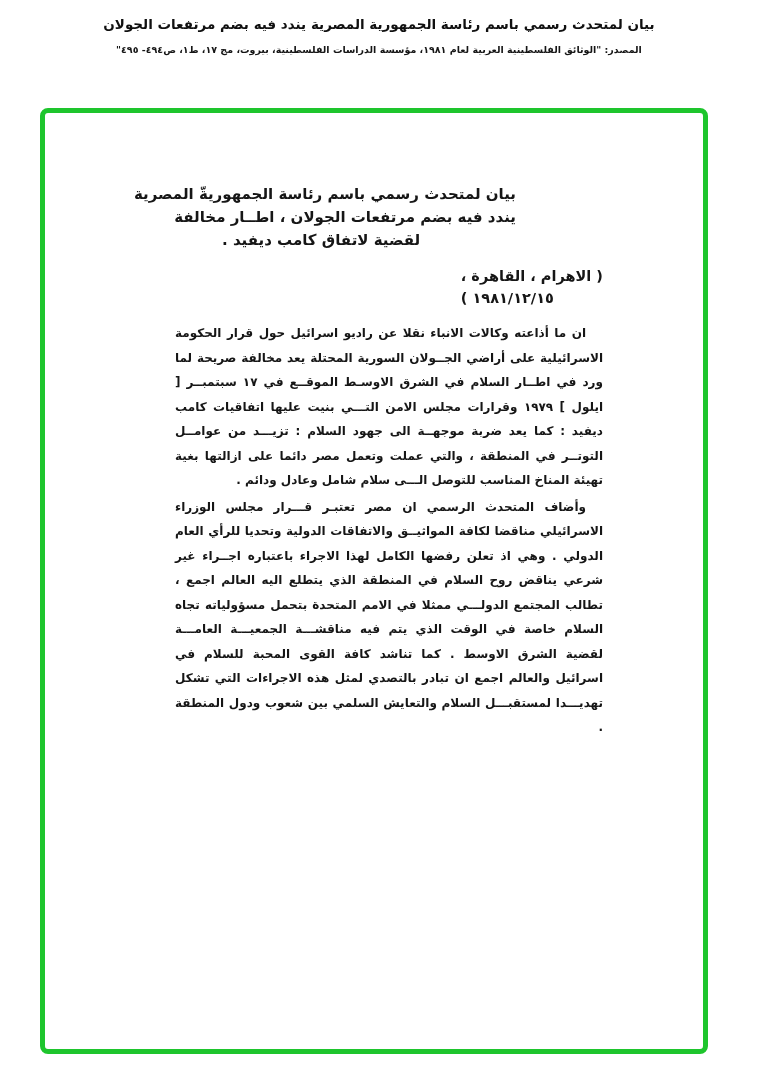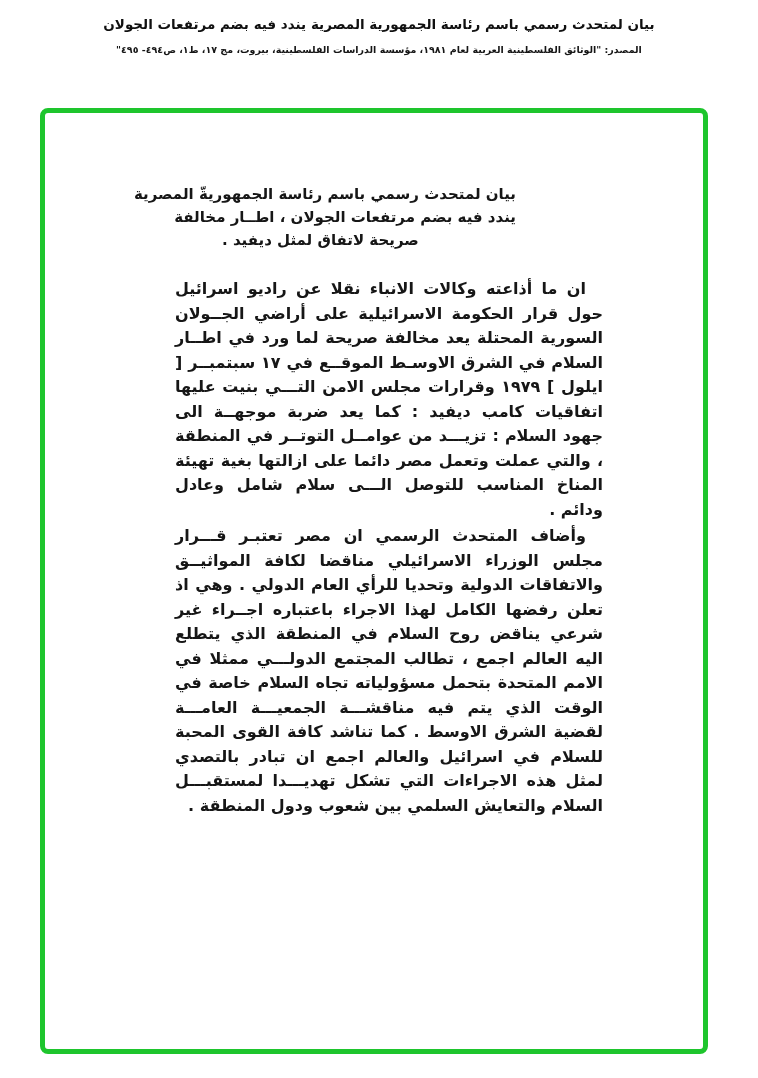--- a/index.html
+++ b/index.html
@@ -86,21 +86,21 @@
   .dateline .cite div {
     text-align: left;
     white-space: nowrap;
   }
 
   .bodytext {
     margin-top: 12px;
   }
   .bodytext p {
     margin: 0 0 2px 0;
-    font-size: 16px;
+    font-size: 12px;
     font-weight: 700;
     line-height: 24.5px;
     text-align: justify;
     text-indent: 17px;
   }
 </style>
 </head>
 <body>
 
 <div class="page">
@@ -109,24 +109,28 @@
     <div class="hdr-title">بيان لمتحدث رسمي باسم رئاسة الجمهورية المصرية يندد فيه بضم مرتفعات الجولان</div>
     <div class="hdr-source">المصدر: "الوثائق الفلسطينية العربية لعام ١٩٨١،  مؤسسة الدراسات الفلسطينية، بيروت، مج ١٧، ط١، ص٤٩٤- ٤٩٥"</div>
   </header>
 
   <div class="frame">
     <div class="doc">
 
       <div class="doc-title">
         <div class="tline">بيان لمتحدث رسمي باسم رئاسة الجمهوريةّ المصرية</div>
         <div class="tline">يندد فيه بضم مرتفعات الجولان ، اطــار مخالفة</div>
-        <div class="tline">صريحة لاتفاق لمثل ديفيد .</div>
+        <div class="tline">لقضية لاتفاق كامب ديفيد .</div>
       </div>
 
       <div class="dateline">
+        <div class="cite">
+          <div>( الاهرام ، القاهرة ،</div>
+          <div>١٩٨١/١٢/١٥ )</div>
+        </div>
       </div>
 
       <div class="bodytext">
         <p>ان ما أذاعته وكالات الانباء نقلا عن راديو اسرائيل حول قرار الحكومة الاسرائيلية على أراضي الجــولان السورية المحتلة يعد مخالفة صريحة لما ورد في اطــار السلام في الشرق الاوسـط الموقــع في ١٧ سبتمبــر [ ايلول ] ١٩٧٩ وقرارات مجلس الامن التـــي بنيت عليها اتفاقيات كامب ديفيد : كما يعد ضربة موجهــة الى جهود السلام : تزيـــد من عوامــل التوتــر في المنطقة ، والتي عملت وتعمل مصر دائما على ازالتها بغية تهيئة المناخ المناسب للتوصل الـــى سلام شامل وعادل ودائم .</p>
         <p>وأضاف المتحدث الرسمي ان مصر تعتبـر قـــرار مجلس الوزراء الاسرائيلي مناقضا لكافة المواثيــق والاتفاقات الدولية وتحديا للرأي العام الدولي . وهي اذ تعلن رفضها الكامل لهذا الاجراء باعتباره اجــراء غير شرعي يناقض روح السلام في المنطقة الذي يتطلع اليه العالم اجمع ، تطالب المجتمع الدولـــي ممثلا في الامم المتحدة بتحمل مسؤولياته تجاه السلام خاصة في الوقت الذي يتم فيه مناقشـــة الجمعيـــة العامـــة لقضية الشرق الاوسط . كما تناشد كافة القوى المحبة للسلام في اسرائيل والعالم اجمع ان تبادر بالتصدي لمثل هذه الاجراءات التي تشكل تهديـــدا لمستقبـــل السلام والتعايش السلمي بين شعوب ودول المنطقة .</p>
       </div>
 
     </div>
   </div>
 

